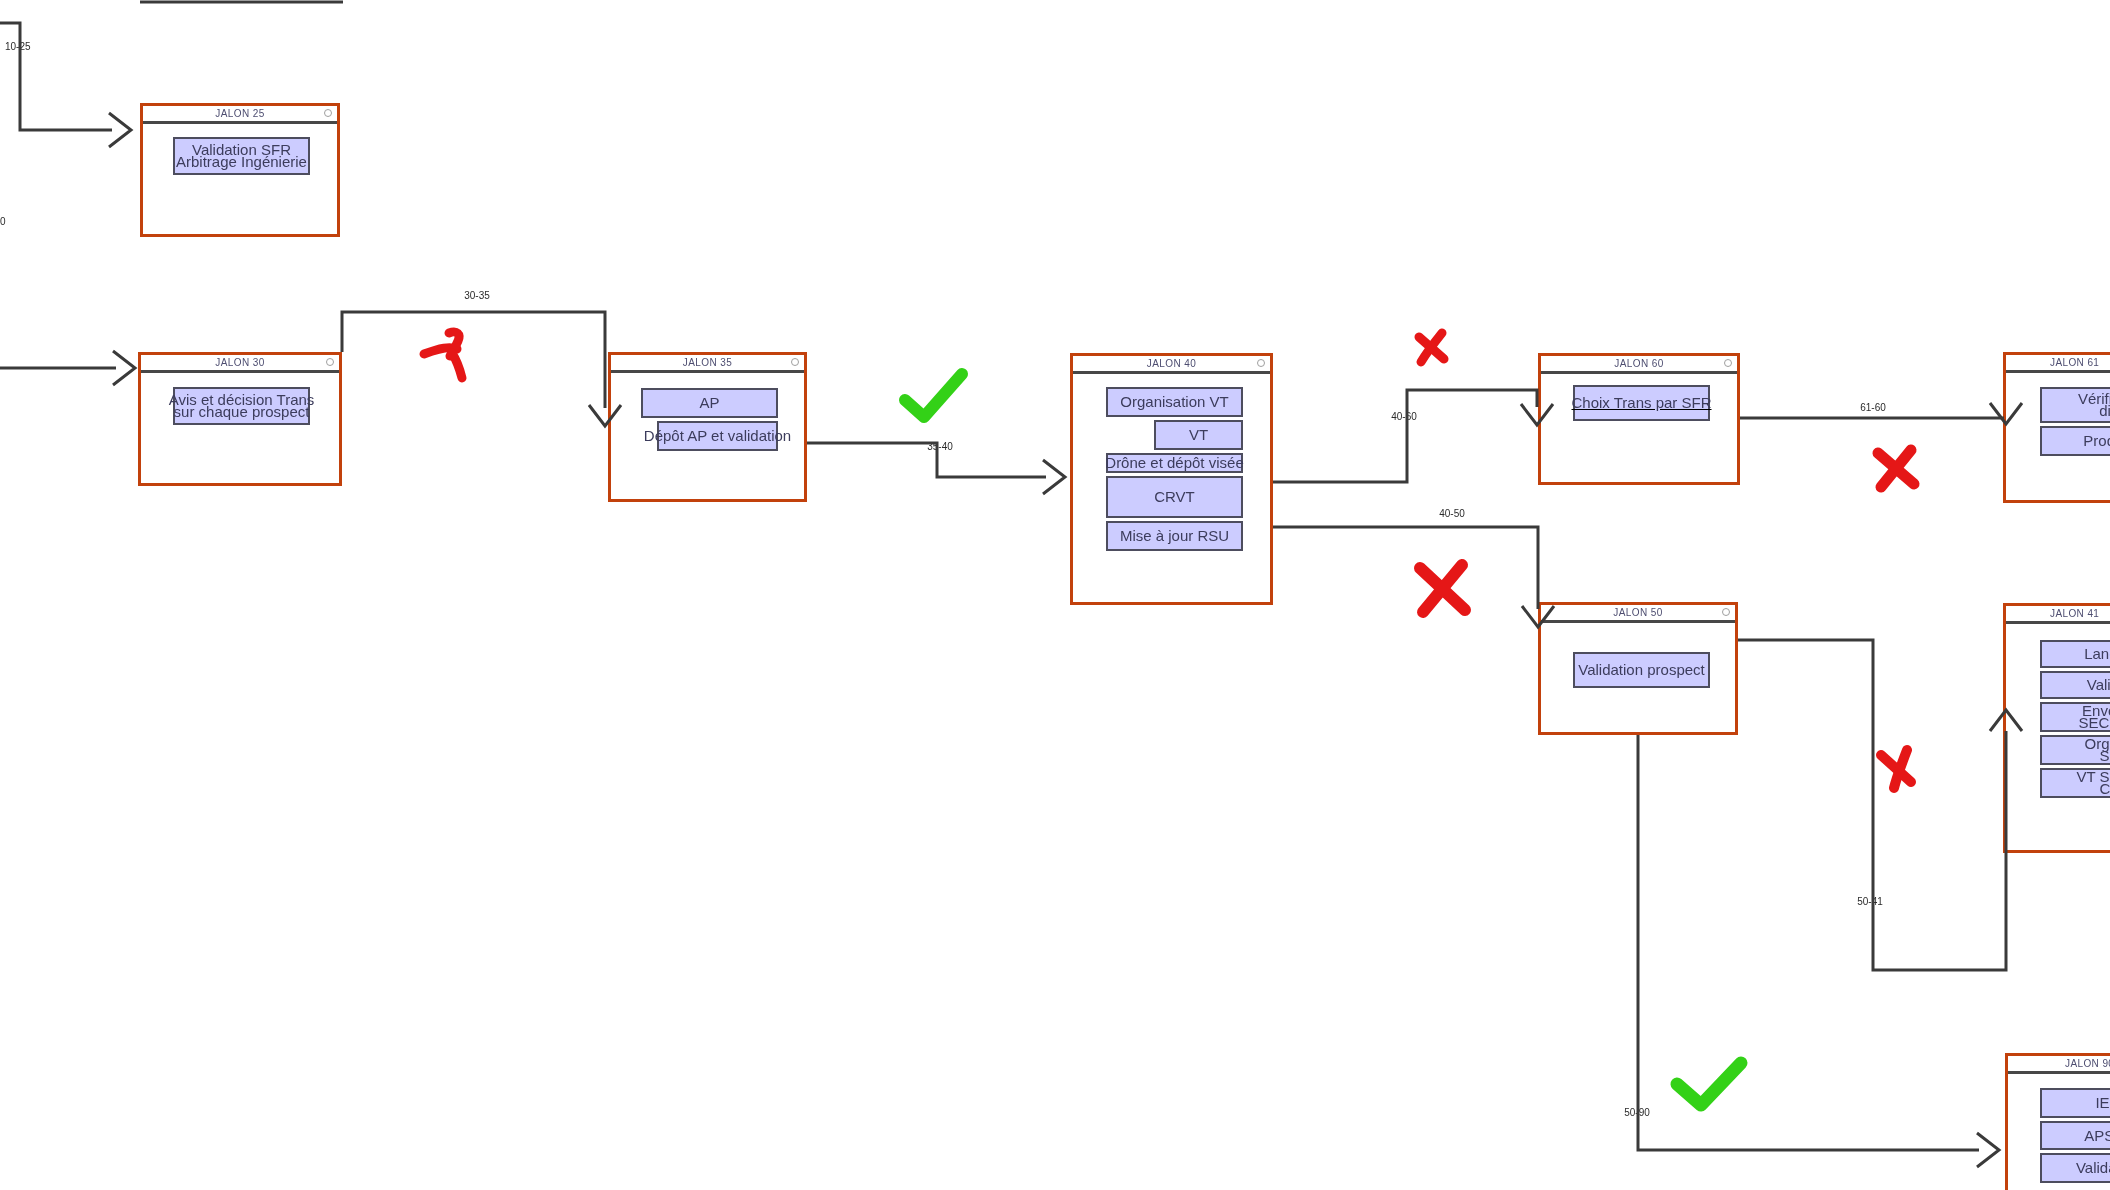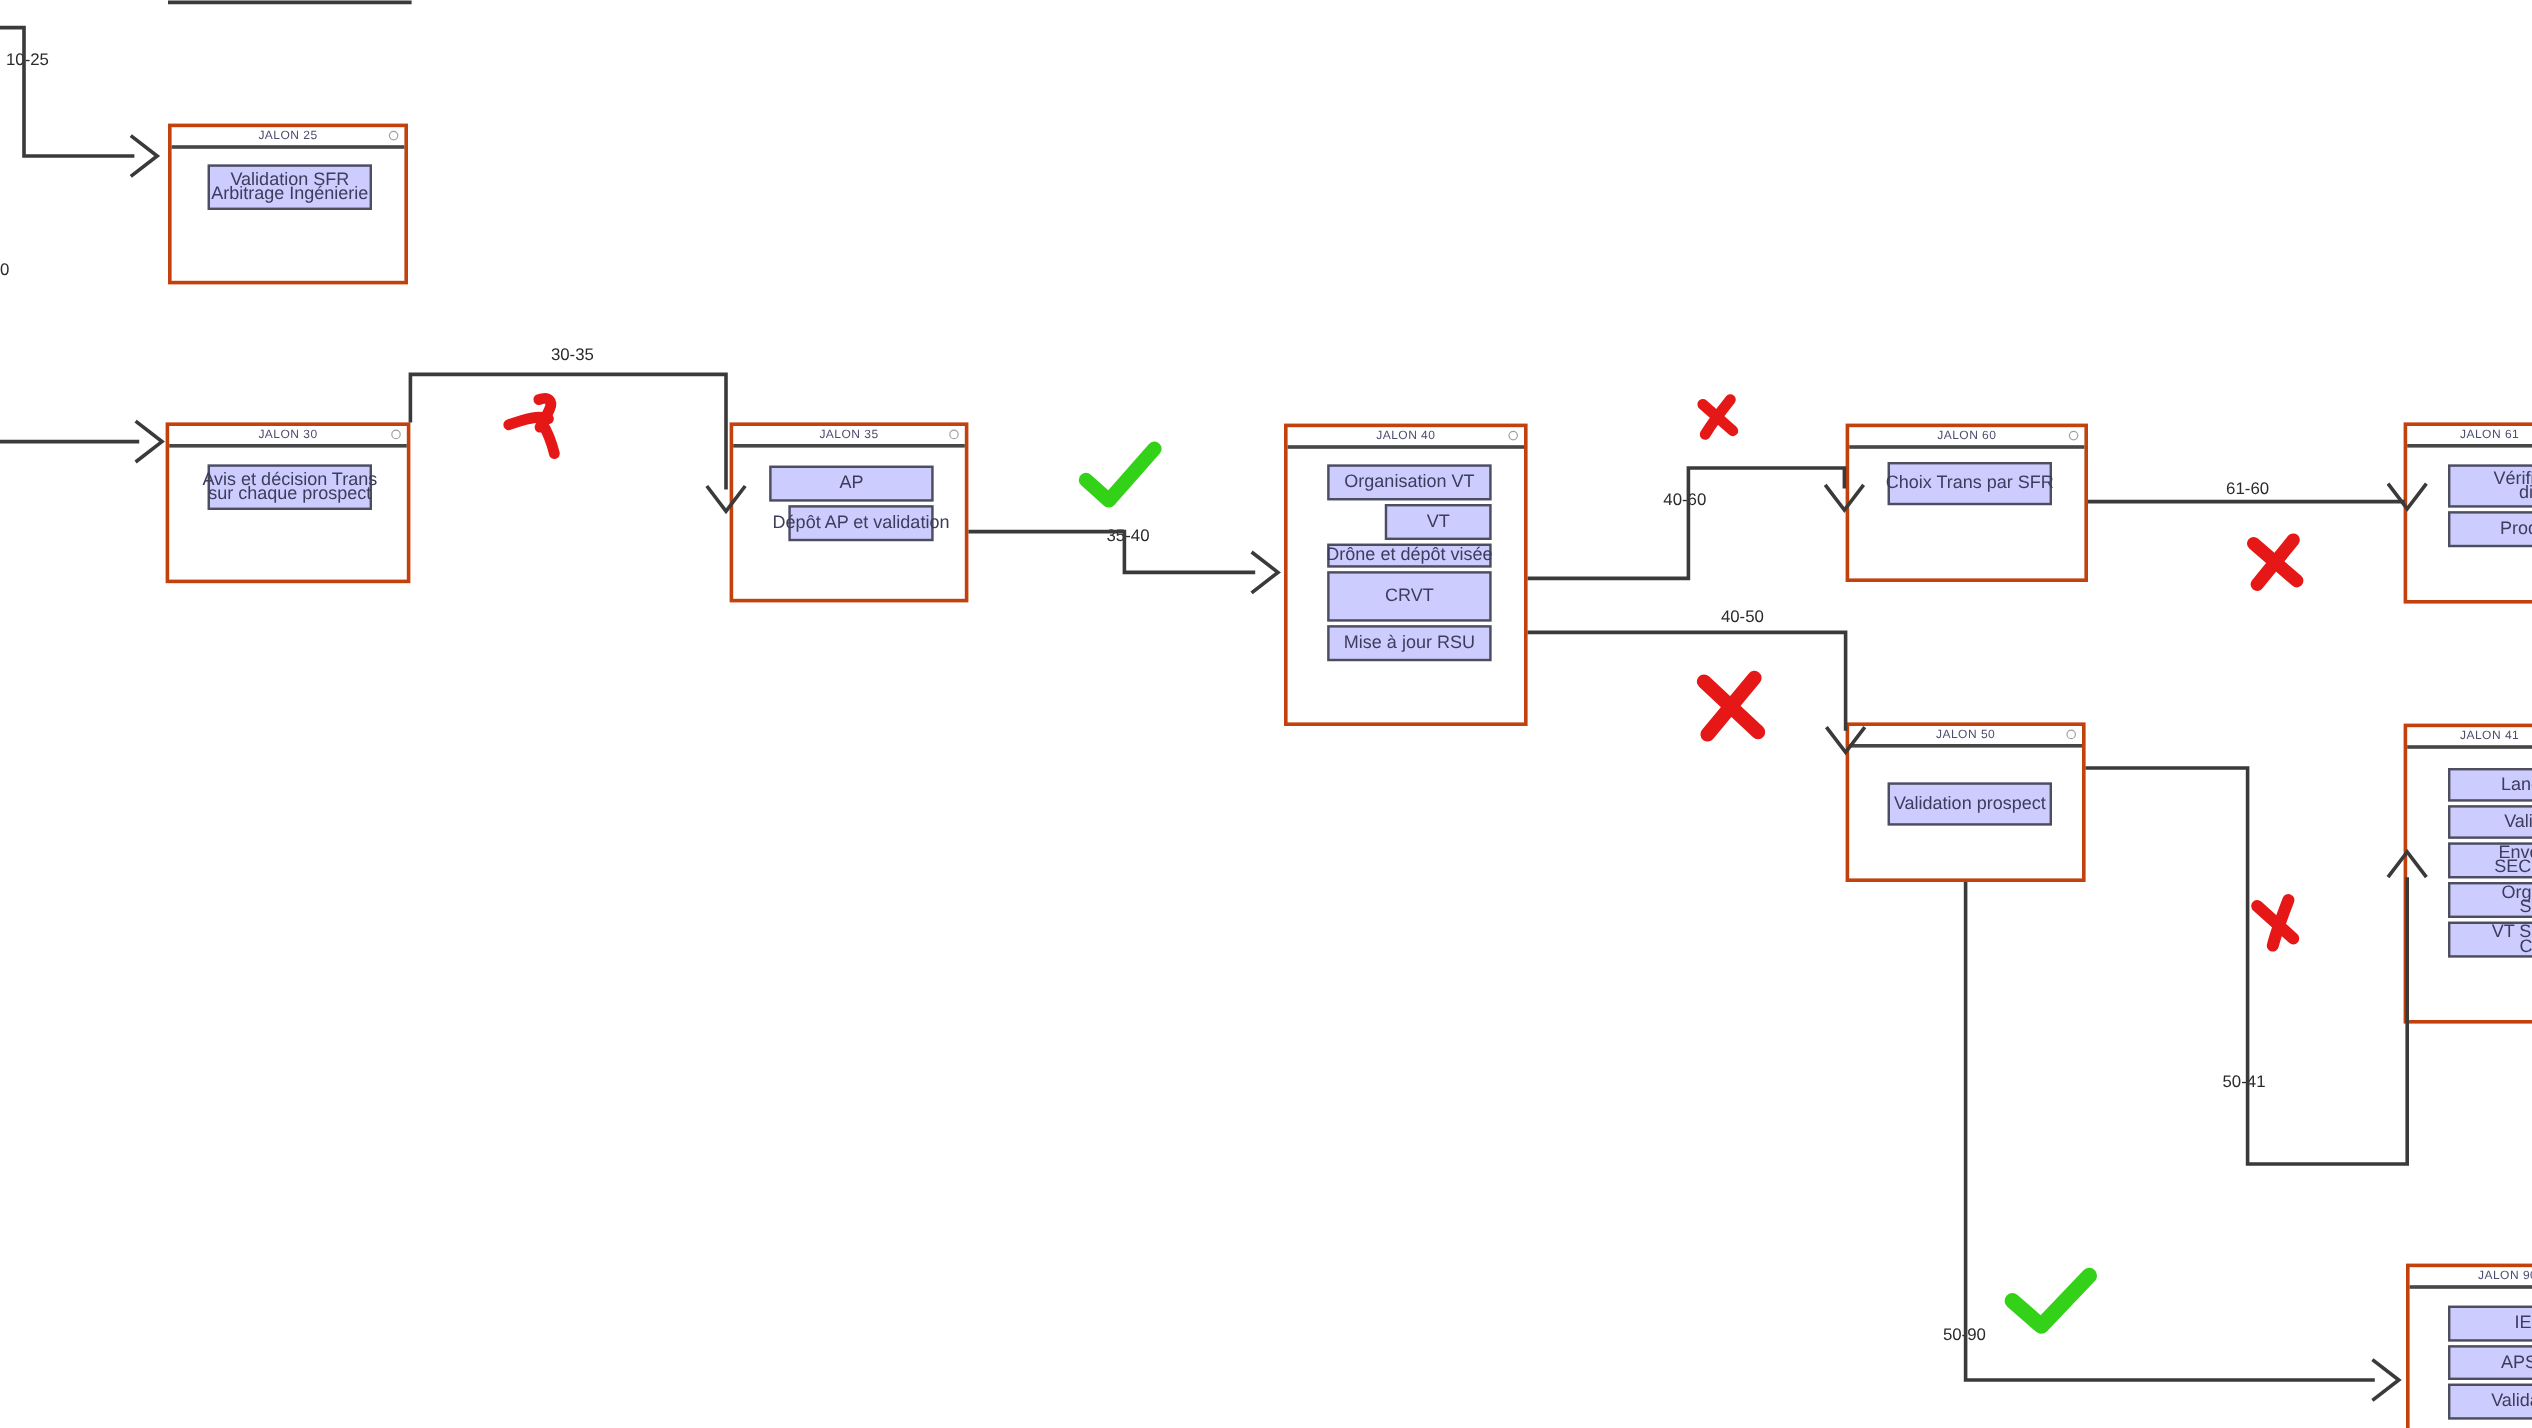--- a/index.html
+++ b/index.html
@@ -30,21 +30,21 @@
     background:#ccccff;border:2px solid #4d4d5e;box-sizing:border-box;
     margin-bottom:3px;display:flex;flex-direction:column;align-items:center;
     justify-content:center;
   }
   .cl{
     font-size:15px;line-height:12px;color:#3c3c5c;white-space:nowrap;
     text-align:center;
   }
   
   .lbl{
-    position:absolute;font-size:14px;color:#2b2b2b;white-space:nowrap;
+    position:absolute;font-size:10px;color:#2b2b2b;white-space:nowrap;
     z-index:3;transform:translate(-50%,-50%);
   }
   .lbl.noc{transform:none;}
   
   #overlay{position:absolute;left:0;top:0;z-index:4;pointer-events:none;}
 </style>
 </head>
 <body>
 
 <div id="canvas">
@@ -113,21 +113,21 @@
       </div>
     </div>
   </div>
 
   <div class="node" style="left:1538px;top:353px;width:202px;height:132px;">
     <div class="tbar">
       <span class="ttext">JALON 60</span>
       <span class="tdot"></span>
     </div>
     <div class="stack" style="left:32px;top:29px;width:137px;">
-      <div class="cell" style="height:36px;">
+      <div class="cell" style="height:36px;text-decoration:underline;">
         <div class="cl">Choix Trans par SFR</div>
       </div>
     </div>
   </div>
 
   <div class="node" style="left:2003px;top:352px;width:210px;height:151px;">
     <div class="tbar tl" style="padding-left:44px;">
       <span class="ttext">JALON 61</span>
     </div>
     <div class="stack" style="left:34px;top:32px;width:150px;">

